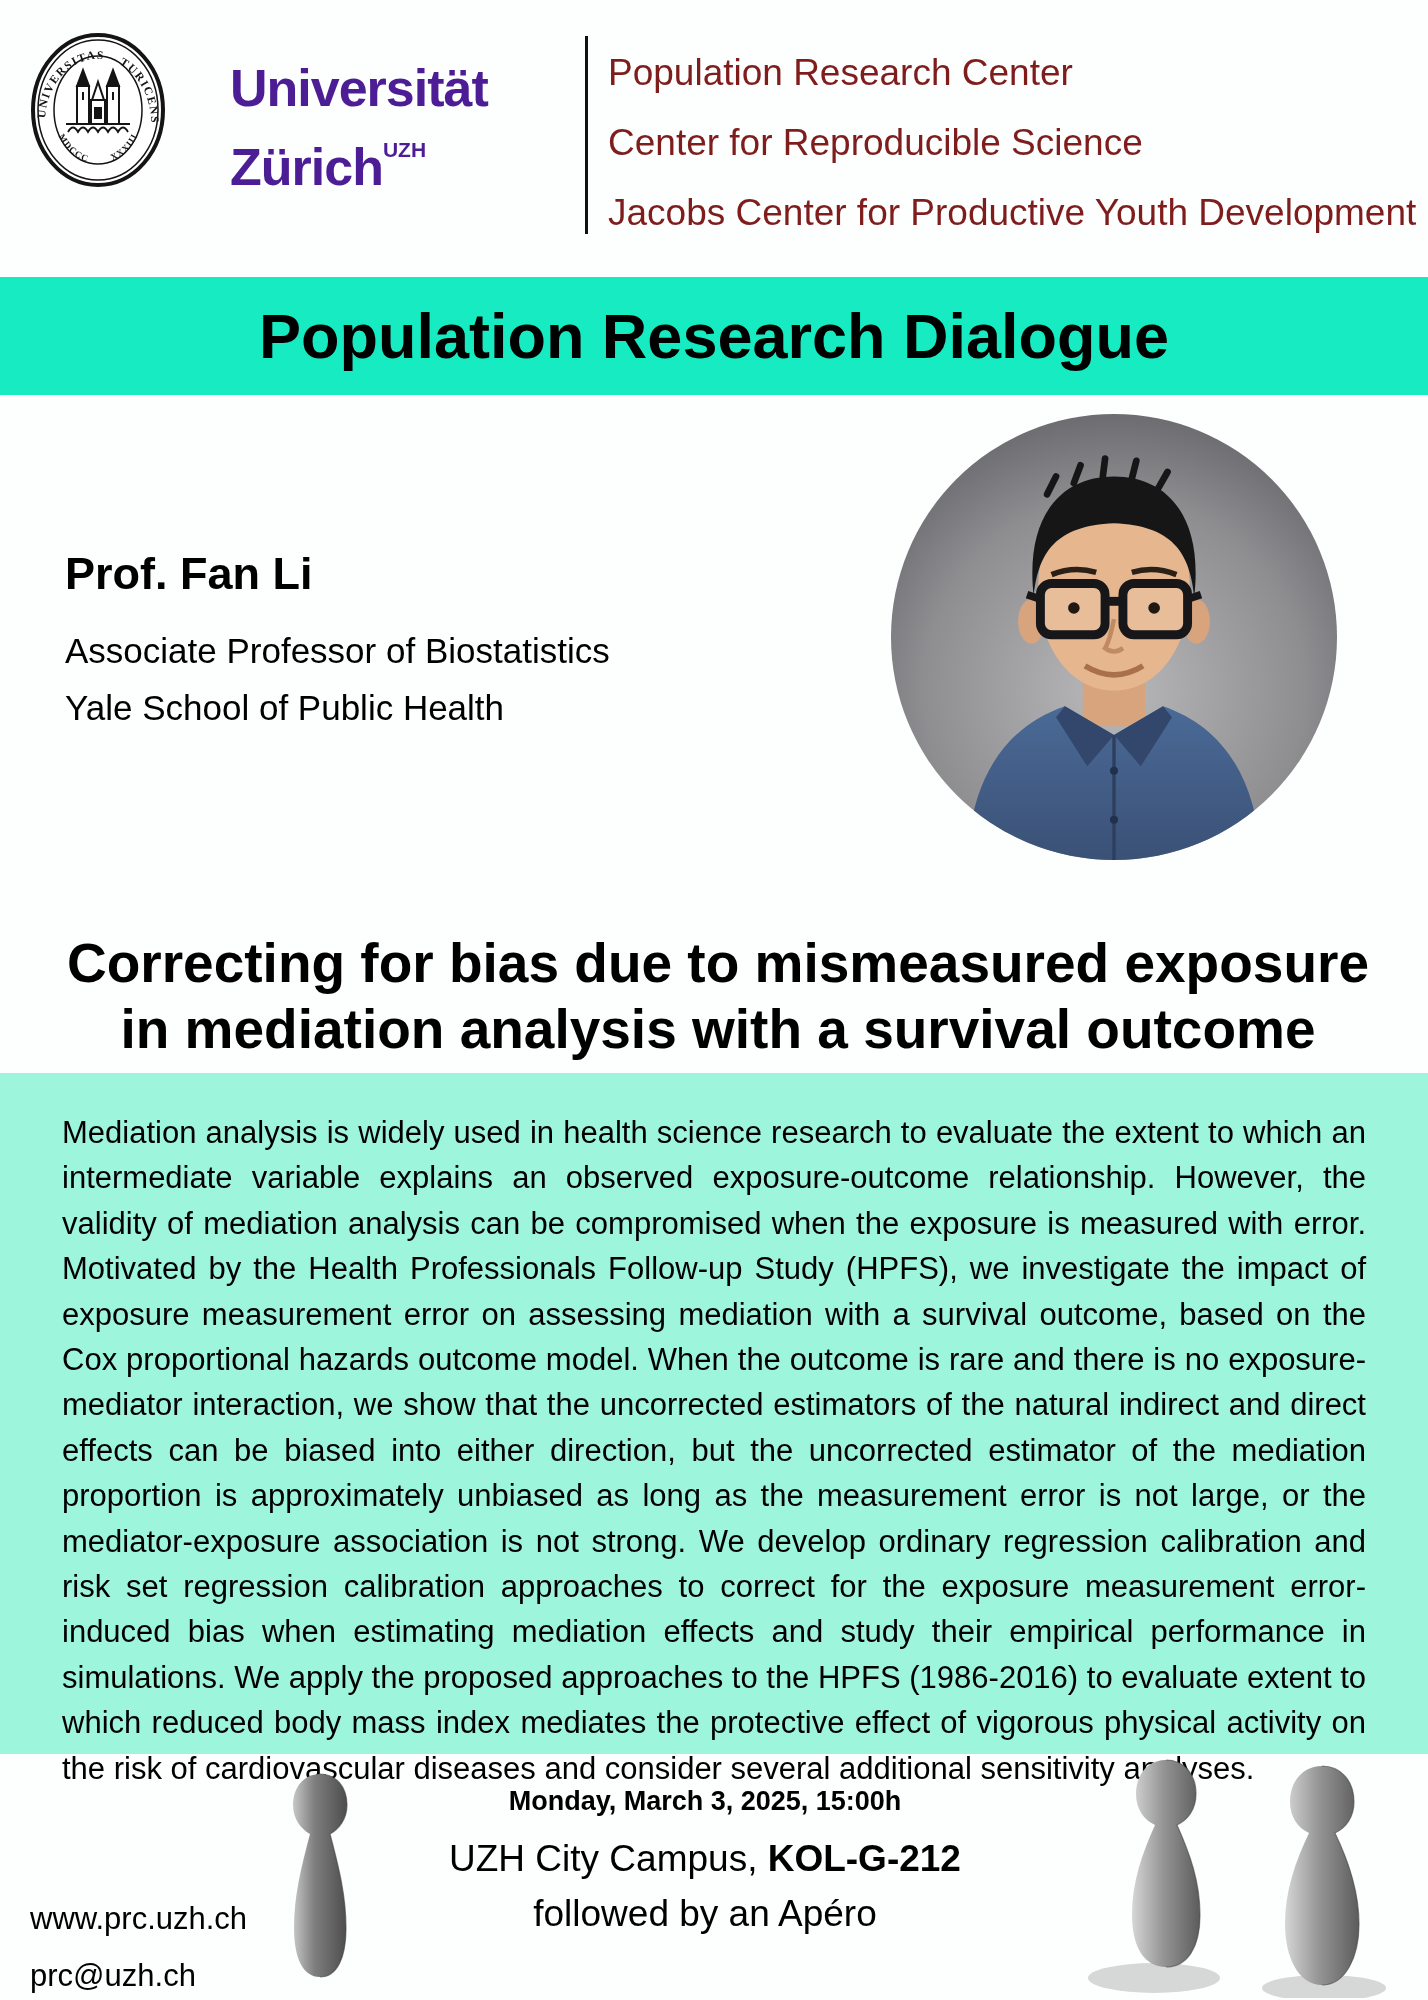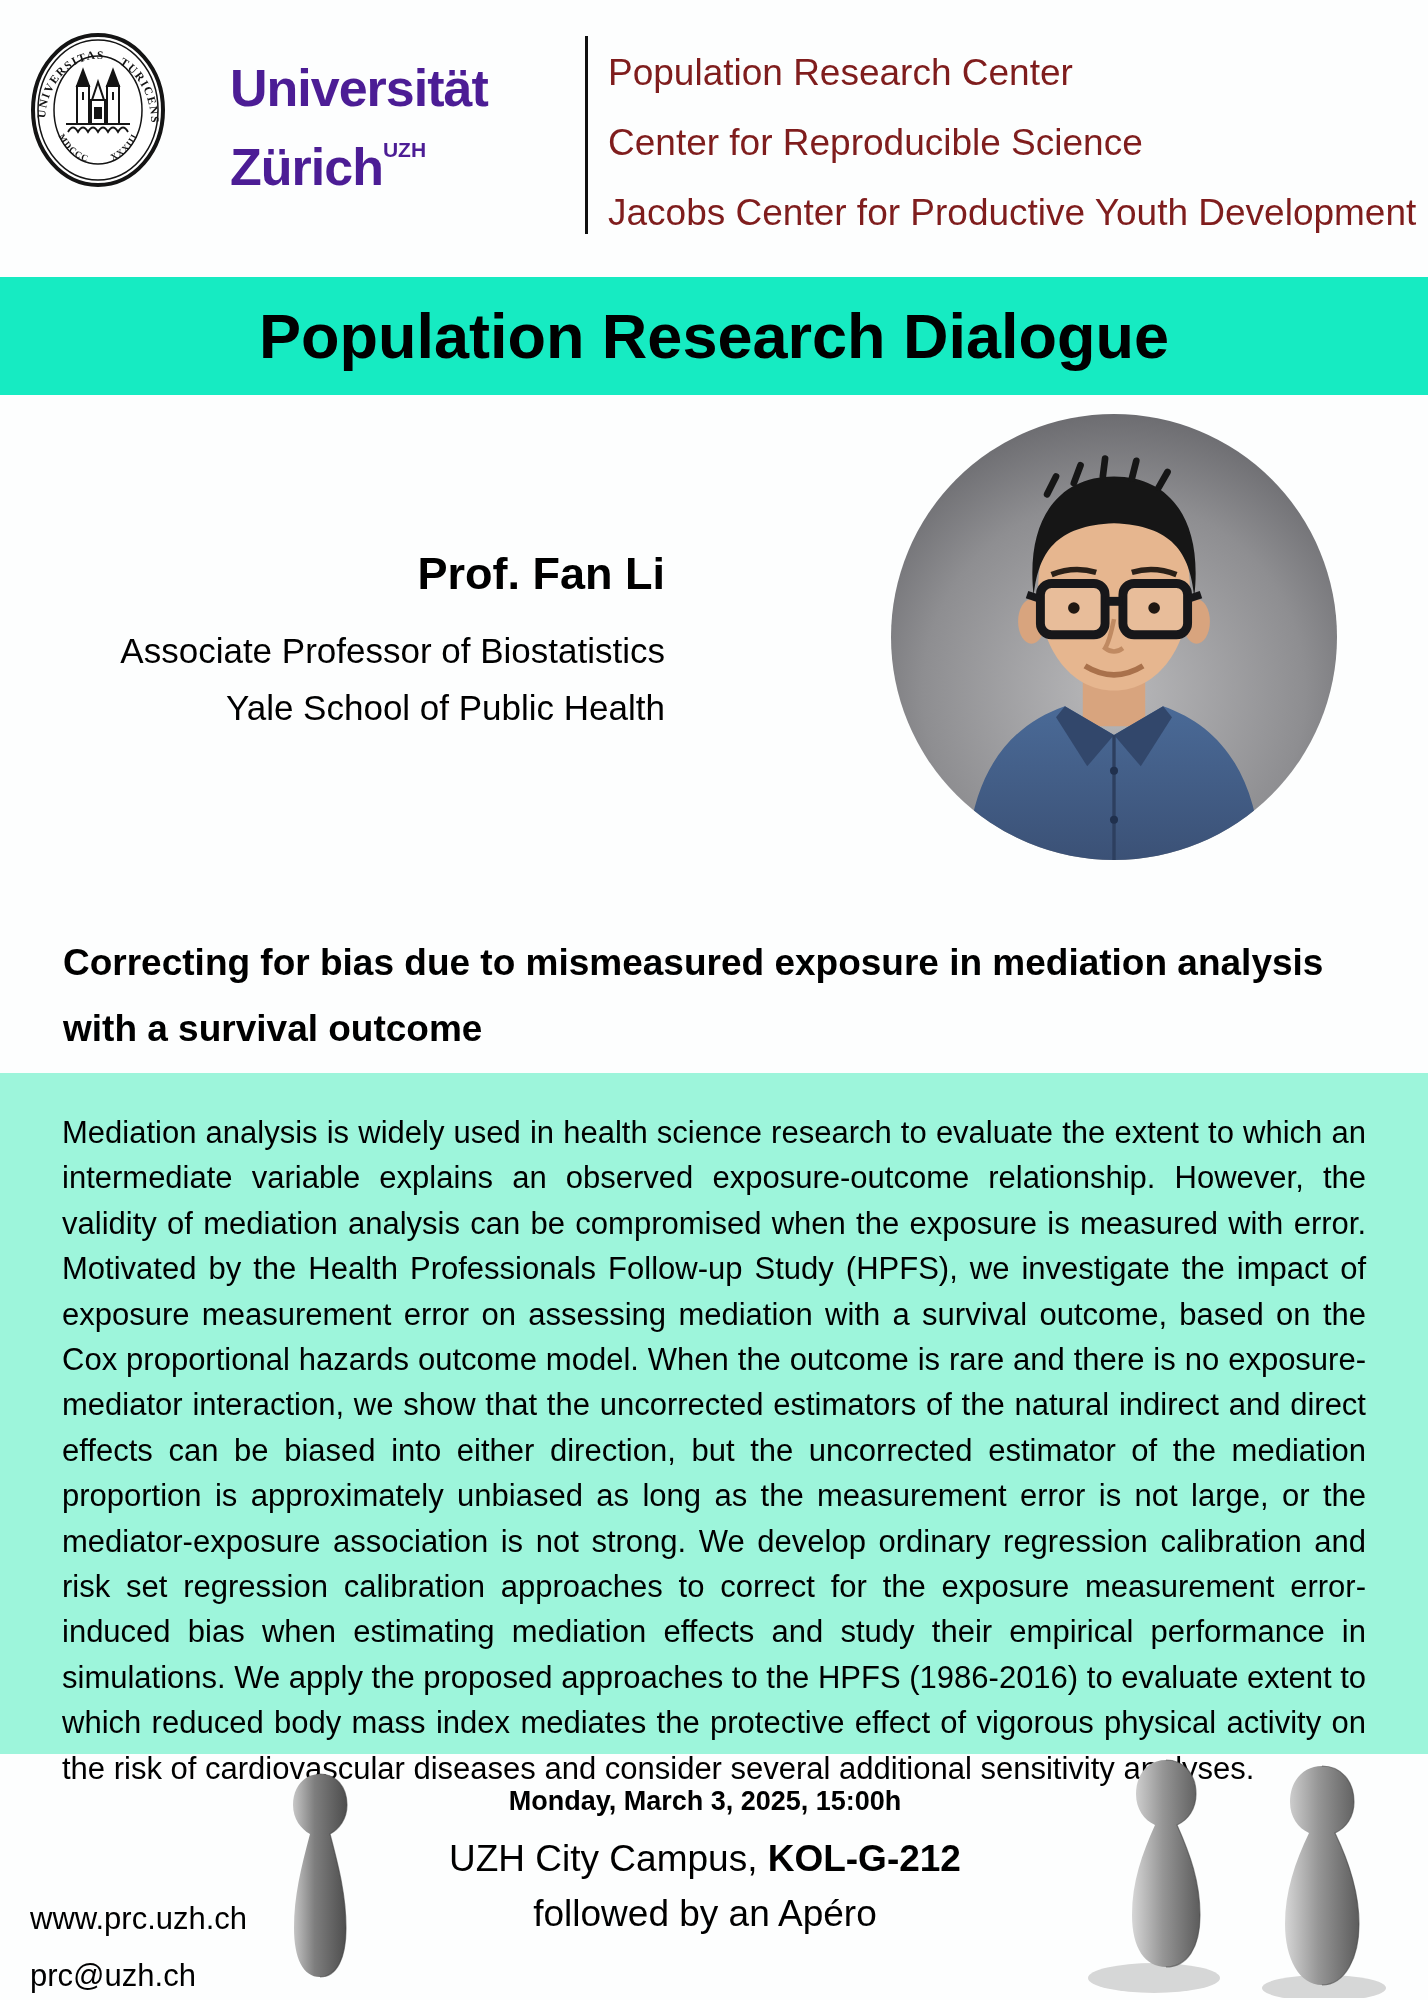--- a/index.html
+++ b/index.html
@@ -15,28 +15,28 @@
   .wordmark { position: absolute; left: 230px; top: 58px; font-weight: bold; font-size: 52px; line-height: 61px; color: #4c1d95; letter-spacing: -1px; }
   .wordmark sup { font-size: 21px; letter-spacing: 0; vertical-align: 28px; }
   .hdr-divider { position: absolute; left: 585px; top: 36px; width: 3px; height: 198px; background: #111; }
   .org-lines { position: absolute; left: 608px; top: 38px; font-size: 37px; line-height: 70px; color: #7f1d1d; white-space: nowrap; }
 
   
   .banner { position: absolute; left: 0; top: 277px; width: 1428px; height: 118px; background: #16EBC2; display: flex; align-items: center; justify-content: center; text-align: center; }
   .banner h1 { font-size: 63px; font-weight: bold; color: #000; letter-spacing: 0; }
 
   
-  .speaker-block { position: absolute; left: 65px; top: 548px; width: 600px; text-align: right; }
+  .speaker-block { position: absolute; left: 65px; top: 548px; width: 600px; text-align: left; }
   .speaker-name { font-size: 45px; font-weight: bold; margin-bottom: 22px; }
   .speaker-role, .speaker-affil { font-size: 35px; line-height: 57px; }
   .photo-wrap { position: absolute; left: 891px; top: 414px; width: 446px; height: 446px; border-radius: 50%; overflow: hidden; }
   .photo-wrap svg { display: block; width: 100%; height: 100%; }
 
   
-  .talk-title { position: absolute; left: 63px; top: 930px; width: 1310px; font-size: 37px; font-weight: bold; line-height: 66px; }
+  .talk-title { position: absolute; left: 63px; top: 930px; width: 1310px; font-size: 55px; font-weight: bold; line-height: 66px; text-align: center; }
 
   
   .abstract { position: absolute; left: 0; top: 1073px; width: 1428px; height: 681px; background: #9DF5DB; }
   .abstract p { margin: 37px 62px 0 62px; font-size: 31px; line-height: 45.4px; text-align: justify; color: #000; }
 
   
   .contact { position: absolute; left: 30px; top: 1890px; font-size: 31px; line-height: 57px; }
   .event-block { position: absolute; left: 380px; top: 1786px; width: 650px; text-align: center; }
   .event-date { font-size: 27px; font-weight: bold; margin-bottom: 21px; }
   .event-loc { font-size: 37px; margin-bottom: 13px; }

